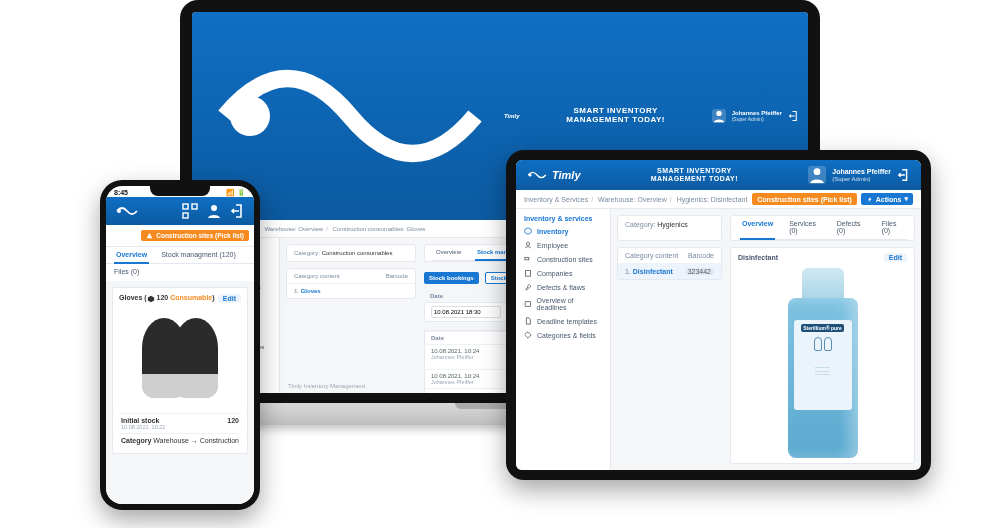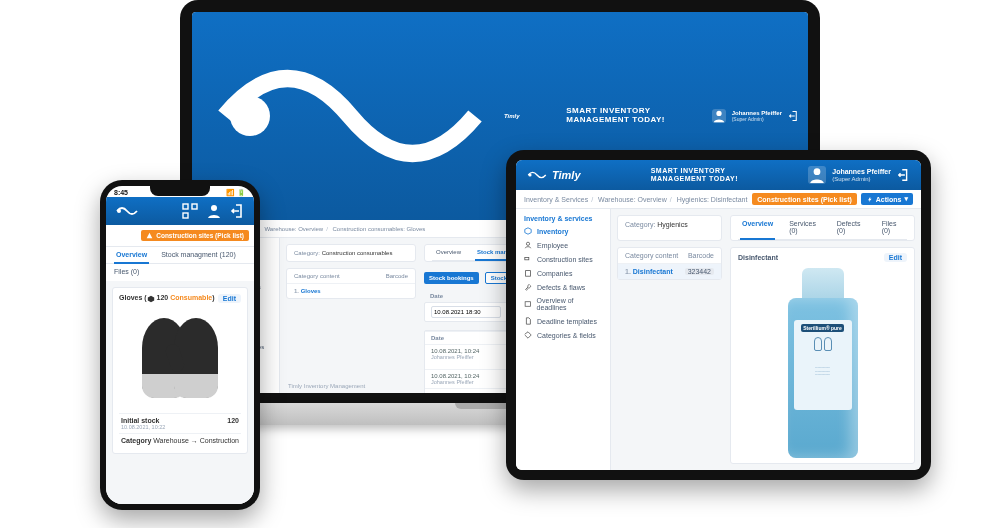--- a/index.html
+++ b/index.html
@@ -19,21 +19,21 @@
   
   .phone { position: absolute; left: 100px; top: 180px; width: 160px; height: 330px; background: #111; border-radius: 22px; padding: 6px; box-shadow: 0 10px 24px rgba(0,0,0,.35); }
   .phone-screen { width: 100%; height: 100%; background: #fff; border-radius: 16px; overflow: hidden; display: flex; flex-direction: column; font-size: 7px; color: #333; position: relative; }
   .phone-notch { position:absolute; top:0; left:50%; transform:translateX(-50%); width:60px; height:10px; background:#111; border-radius:0 0 8px 8px; z-index:5; }
   .phone-status { display:flex; justify-content:space-between; padding:3px 8px 0 8px; font-size:7px; font-weight:600; color:#111; }
 
   
   .topbar { background: linear-gradient(#0f6fc4,#0c5aa0); color:#fff; display:flex; align-items:center; justify-content:space-between; padding:4px 8px; }
   .brand { display:flex; align-items:center; gap:4px; font-weight:700; font-style:italic; }
   .brand svg { width:18px; height:12px; }
-  .tagline { text-align:left; font-weight:700; line-height:1.1; }
+  .tagline { text-align:center; font-weight:700; line-height:1.1; }
   .tagline-lg { font-size:8px; letter-spacing:.5px; }
   .tagline-sm { font-size:6px; letter-spacing:.5px; }
   .userbox { display:flex; align-items:center; gap:6px; }
   .avatar { width:14px; height:14px; background:#fff3; border-radius:3px; display:flex; align-items:center; justify-content:center; }
   .userinfo { line-height:1.1; }
   .userinfo .name { font-weight:600; }
   .userinfo .role { opacity:.8; font-size:5px; }
   .logout { width:12px; height:12px; }
 
   .rowtop { display:flex; align-items:center; justify-content:space-between; background:#fff; padding:3px 8px; border-bottom:1px solid #e5e9ef; }

